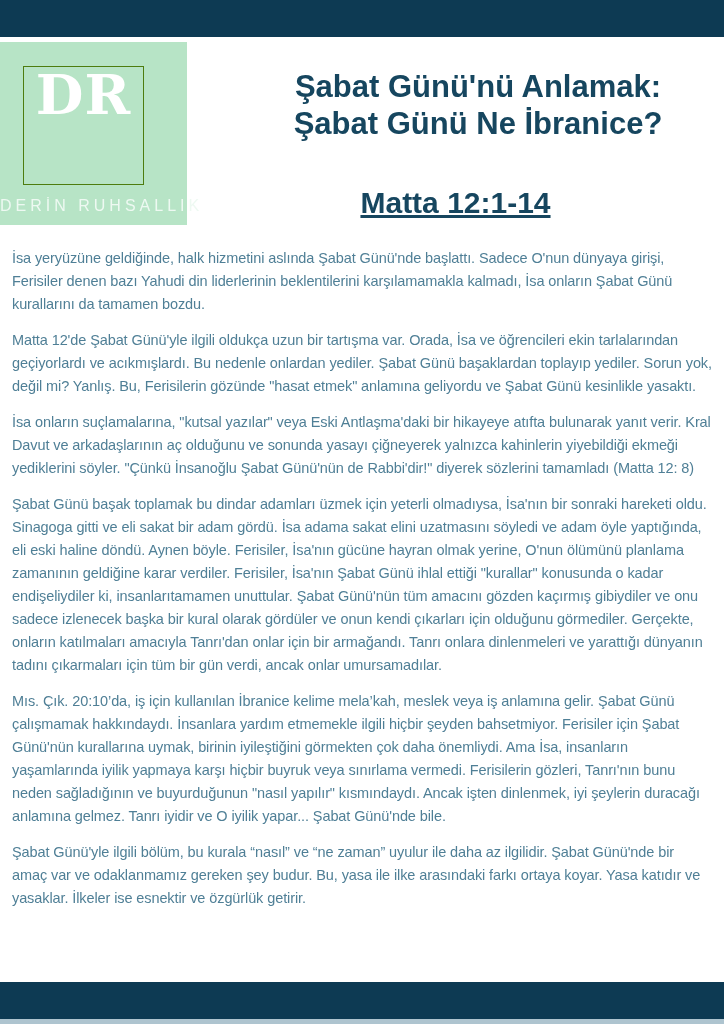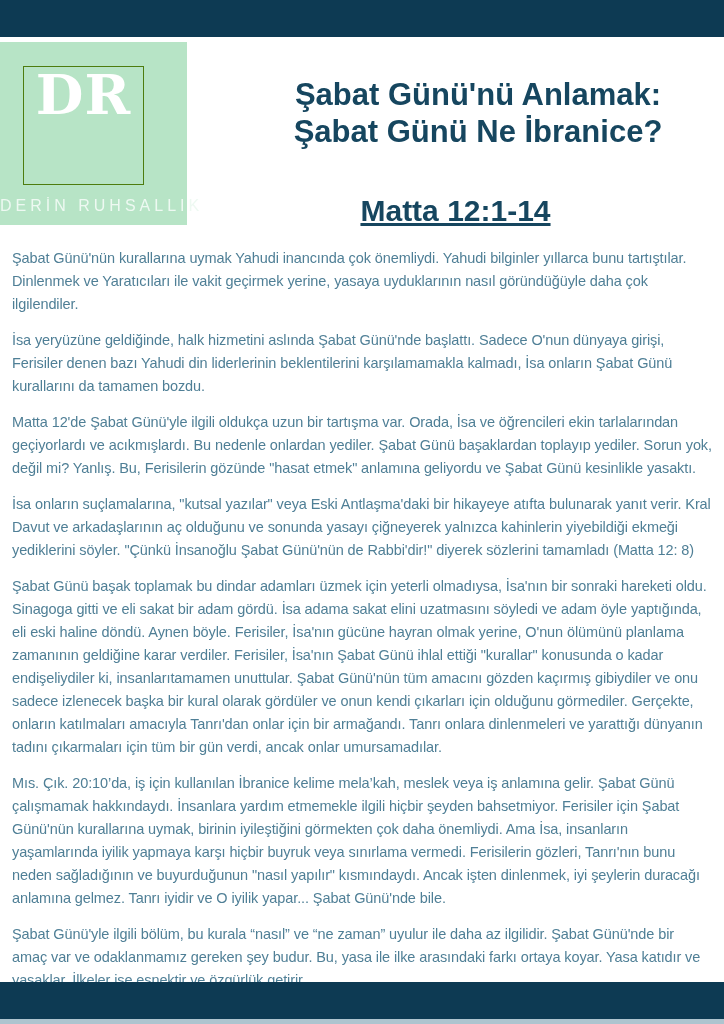--- a/index.html
+++ b/index.html
@@ -51,21 +51,21 @@
     white-space: nowrap;
   }
   .title-area {
     position: absolute;
     top: 60px; left: 187px;
     width: 537px;
     text-align: center;
     color: #16465f;
   }
   .main-title {
-    margin: 16px;
+    margin: 8px;
     font-size: 31px;
     font-weight: 700;
     line-height: 37px;
     padding-left: 45px;
   }
   .subtitle {
     margin: 44px 0 0 0;
     font-size: 30px;
     font-weight: 700;
     line-height: 34px;
@@ -113,21 +113,20 @@
 
   <div class="title-area">
     <h1 class="main-title">
       <span>Şabat Günü'nü Anlamak:</span><br>
       <span>Şabat Günü Ne İbranice?</span>
     </h1>
     <h2 class="subtitle">Matta 12:1-14</h2>
   </div>
 
   <div class="content">
-    <p>Şabat Günü'nün kurallarına uymak Yahudi inancında çok önemliydi. Yahudi bilginler yıllarca bunu tartıştılar. Dinlenmek ve Yaratıcıları ile vakit geçirmek yerine, yasaya uyduklarının nasıl göründüğüyle daha çok ilgilendiler.</p>
     <p>İsa yeryüzüne geldiğinde, halk hizmetini aslında Şabat Günü'nde başlattı. Sadece O'nun dünyaya girişi, Ferisiler denen bazı Yahudi din liderlerinin beklentilerini karşılamamakla kalmadı, İsa onların Şabat Günü kurallarını da tamamen bozdu.</p>
     <p>Matta 12'de Şabat Günü'yle ilgili oldukça uzun bir tartışma var. Orada, İsa ve öğrencileri ekin tarlalarından geçiyorlardı ve acıkmışlardı. Bu nedenle onlardan yediler. Şabat Günü başaklardan toplayıp yediler. Sorun yok, değil mi? Yanlış. Bu, Ferisilerin gözünde "hasat etmek" anlamına geliyordu ve Şabat Günü kesinlikle yasaktı.</p>
     <p>İsa onların suçlamalarına, "kutsal yazılar" veya Eski Antlaşma'daki bir hikayeye atıfta bulunarak yanıt verir. Kral Davut ve arkadaşlarının aç olduğunu ve sonunda yasayı çiğneyerek yalnızca kahinlerin yiyebildiği ekmeği yediklerini söyler. "Çünkü İnsanoğlu Şabat Günü'nün de Rabbi'dir!" diyerek sözlerini tamamladı (Matta 12: 8)</p>
     <p>Şabat Günü başak toplamak bu dindar adamları üzmek için yeterli olmadıysa, İsa'nın bir sonraki hareketi oldu. Sinagoga gitti ve eli sakat bir adam gördü. İsa adama sakat elini uzatmasını söyledi ve adam öyle yaptığında, eli eski haline döndü. Aynen böyle. Ferisiler, İsa'nın gücüne hayran olmak yerine, O'nun ölümünü planlama zamanının geldiğine karar verdiler. Ferisiler, İsa'nın Şabat Günü ihlal ettiği "kurallar" konusunda o kadar endişeliydiler ki, insanlarıtamamen unuttular. Şabat Günü'nün tüm amacını gözden kaçırmış gibiydiler ve onu sadece izlenecek başka bir kural olarak gördüler ve onun kendi çıkarları için olduğunu görmediler. Gerçekte, onların katılmaları amacıyla Tanrı'dan onlar için bir armağandı. Tanrı onlara dinlenmeleri ve yarattığı dünyanın tadını çıkarmaları için tüm bir gün verdi, ancak onlar umursamadılar.</p>
     <p>Mıs. Çık. 20:10’da, iş için kullanılan İbranice kelime mela’kah, meslek veya iş anlamına gelir. Şabat Günü çalışmamak hakkındaydı. İnsanlara yardım etmemekle ilgili hiçbir şeyden bahsetmiyor. Ferisiler için Şabat Günü'nün kurallarına uymak, birinin iyileştiğini görmekten çok daha önemliydi. Ama İsa, insanların yaşamlarında iyilik yapmaya karşı hiçbir buyruk veya sınırlama vermedi. Ferisilerin gözleri, Tanrı'nın bunu neden sağladığının ve buyurduğunun "nasıl yapılır" kısmındaydı. Ancak işten dinlenmek, iyi şeylerin duracağı anlamına gelmez. Tanrı iyidir ve O iyilik yapar... Şabat Günü'nde bile.</p>
     <p>Şabat Günü'yle ilgili bölüm, bu kurala “nasıl” ve “ne zaman” uyulur ile daha az ilgilidir. Şabat Günü'nde bir amaç var ve odaklanmamız gereken şey budur. Bu, yasa ile ilke arasındaki farkı ortaya koyar. Yasa katıdır ve yasaklar. İlkeler ise esnektir ve özgürlük getirir.</p>
   </div>
 
   <div class="footer-bar"></div>
   <div class="footer-strip"></div>

